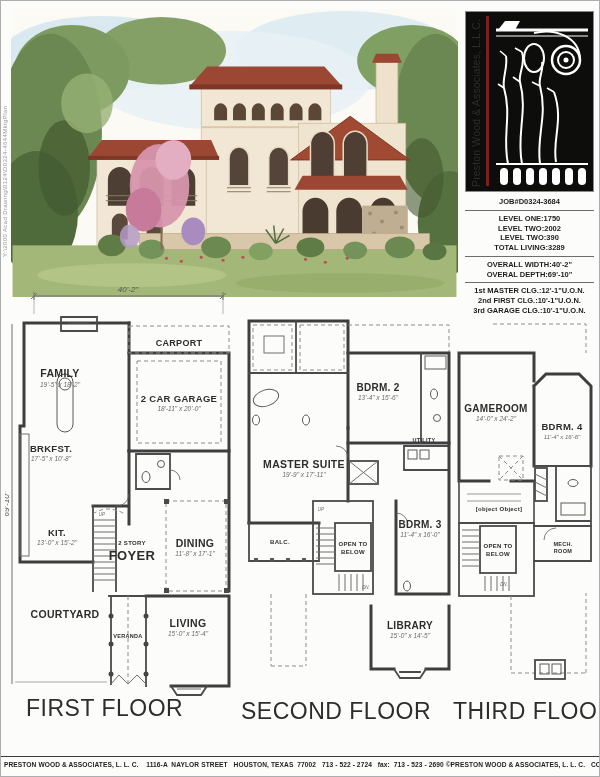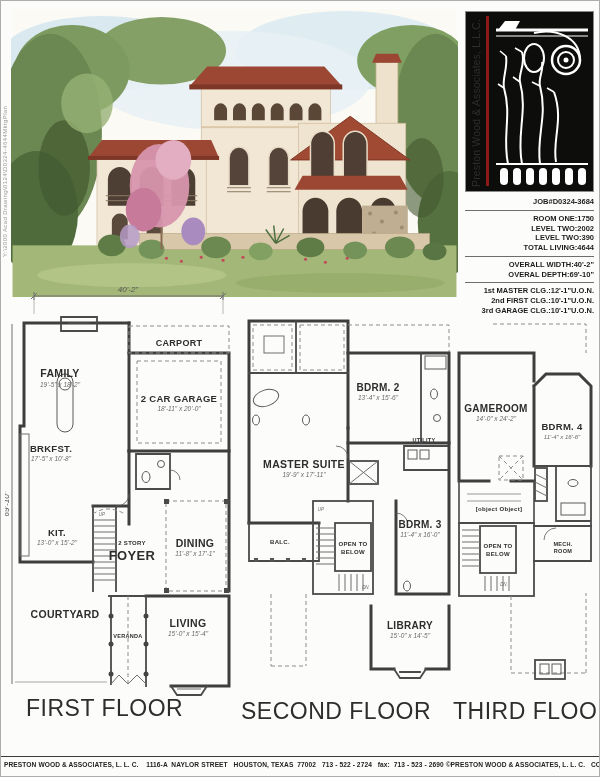--- a/index.html
+++ b/index.html
@@ -9,21 +9,21 @@
   
   .render{position:absolute;left:10px;top:8px;width:447px;height:288px;}
   .sidepath{position:absolute;left:1px;top:56px;height:200px;writing-mode:vertical-rl;
             transform:rotate(180deg);font-size:6px;color:#9a9a9a;letter-spacing:.4px;white-space:pre;}
   
   .logo{position:absolute;left:464px;top:10px;width:129px;height:181px;background:#0d0d0c;
         border:1px solid #8a8a8a;box-sizing:border-box;}
   
   .info{position:absolute;left:464px;top:196px;width:129px;
         font-size:7.5px;font-weight:bold;line-height:1.3;color:#1c1c1c;}
-  .info .row{display:flex;justify-content:flex-end;}
+  .info .row{display:flex;justify-content:center;}
   .info .sep{border-top:1px solid #6d6d6d;margin:3px 0;}
   
   .plan{position:absolute;}
   svg text{font-family:"Liberation Sans",sans-serif;fill:#2d2d2d;}
   .rn{font-weight:bold;letter-spacing:.3px;}
   .rd{font-style:italic;fill:#6a6a6a;}
   .dim{font-style:italic;fill:#555;}
   .w3{stroke:#3e3e3e;stroke-width:3;fill:none;stroke-linecap:square;}
   .w2{stroke:#4a4a4a;stroke-width:1.8;fill:none;stroke-linecap:square;}
   .w1{stroke:#6f6f6f;stroke-width:1;fill:none;}
@@ -186,34 +186,34 @@
     </svg>
   </div>
 
   <div class="info">
     <div class="row">
       <span>JOB#</span>
       <span>D0324-3684</span>
     </div>
     <div class="sep"></div>
     <div class="row">
-        <span>ROOM ONE:</span>
+        <span>LEVEL ONE:</span>
         <span>1750</span>
       </div>
     <div class="row">
         <span>LEVEL TWO:</span>
         <span>2002</span>
       </div>
     <div class="row">
         <span>LEVEL TWO:</span>
         <span>390</span>
       </div>
     <div class="row">
         <span>TOTAL LIVING:</span>
-        <span>4644</span>
+        <span>3289</span>
       </div>
     <div class="sep"></div>
     <div class="row">
         <span>OVERALL WIDTH:</span>
         <span>40'-2"</span>
       </div>
     <div class="row">
         <span>OVERAL DEPTH:</span>
         <span>69'-10"</span>
       </div>

